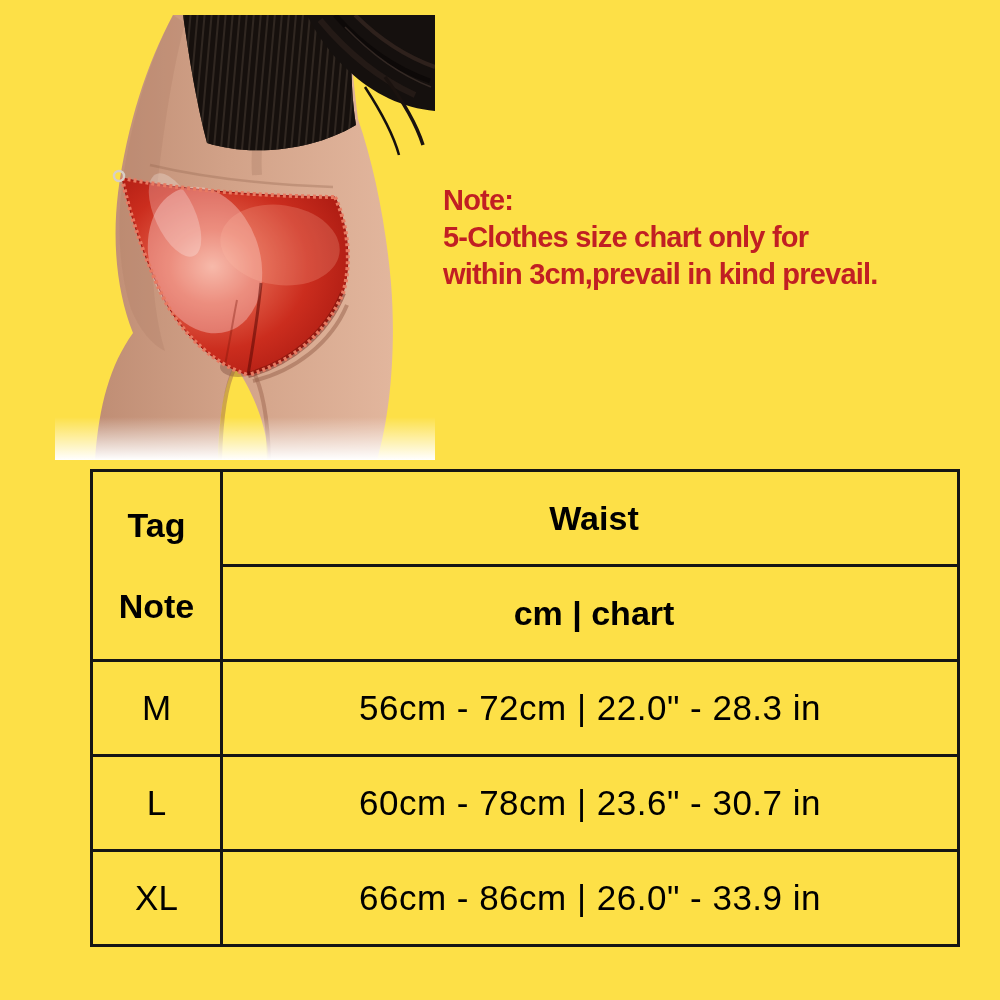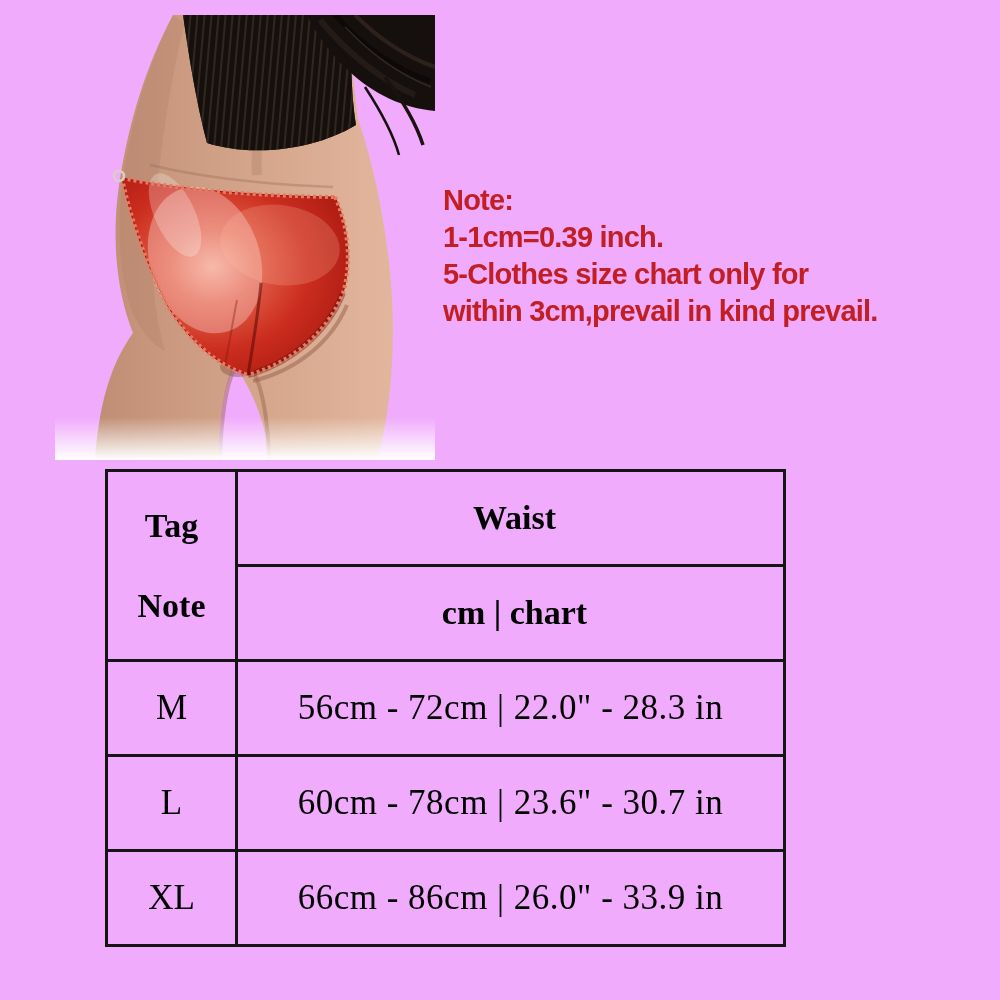--- a/index.html
+++ b/index.html
@@ -1,33 +1,33 @@
 <!DOCTYPE html>
 <html><head>
 <meta charset="utf-8">
 <style>
   html,body{margin:0;padding:0;background:#ffffff;}
   .canvas{
-    position:relative;width:1000px;height:1000px;background:#f0abfc;overflow:hidden;
+    position:relative;width:1000px;height:1000px;background:#fde047;overflow:hidden;
     font-family:"Liberation Sans",sans-serif;
   }
   
   .photo{position:absolute;left:55px;top:15px;width:380px;height:445px;}
   .photo svg{display:block;width:100%;height:100%;}
   
   .note{
     position:absolute;left:443px;top:182px;width:500px;
     color:#c11f23;font-weight:bold;font-size:29px;line-height:37px;
     letter-spacing:-0.8px;white-space:nowrap;
   }
   
   .size-table{
-    position:absolute;left:105px;top:469px;width:681px;height:477px;
+    position:absolute;left:90px;top:469px;width:870px;height:477px;
     border-collapse:collapse;table-layout:fixed;
-    font-family:Liberation Serif, serif;color:#000;
+    font-family:Liberation Sans, sans-serif;color:#000;
   }
   .size-table td{
     border:3px solid #151515;text-align:center;vertical-align:middle;padding:0;
   }
   .size-table tr{height:95px;}
   td.corner{font-weight:bold;font-size:34px;}
   .corner-line1{margin-bottom:42px;}
   td.group-h,td.unit-h{font-weight:bold;font-size:34px;padding-left:8px;}
   td.size-cell{font-size:35px;}
   td.range-cell{font-size:35px;letter-spacing:0.5px;}
@@ -122,21 +122,20 @@
 
         <circle cx="64" cy="161" r="5" fill="none" stroke="#d8cfc6" stroke-width="2.5"></circle>
       </g>
 
       <rect x="0" y="402" width="380" height="43" fill="url(#fade)"></rect>
     </svg>
   </div>
 
   <div class="note">
     <div>Note:</div>
-    <div>1-1cm=0.39 inch.</div>
     <div>5-Clothes size chart only for</div>
     <div>within 3cm,prevail in kind prevail.</div>
   </div>
 
   <table class="size-table">
     <colgroup>
         <col style="width:130px">
         <col>
       </colgroup>
     <tbody>

